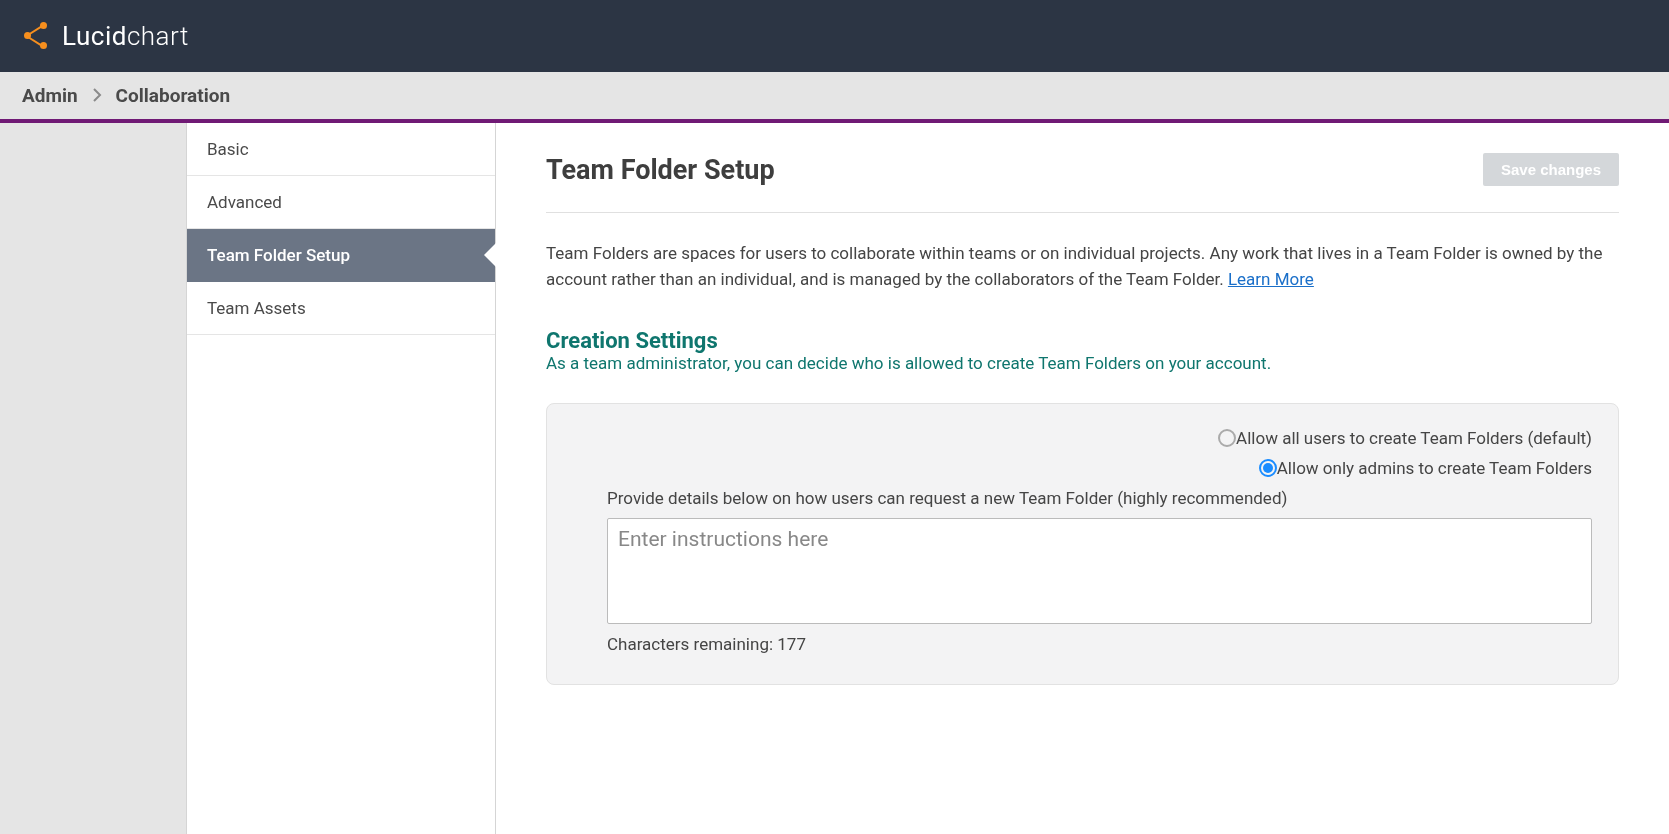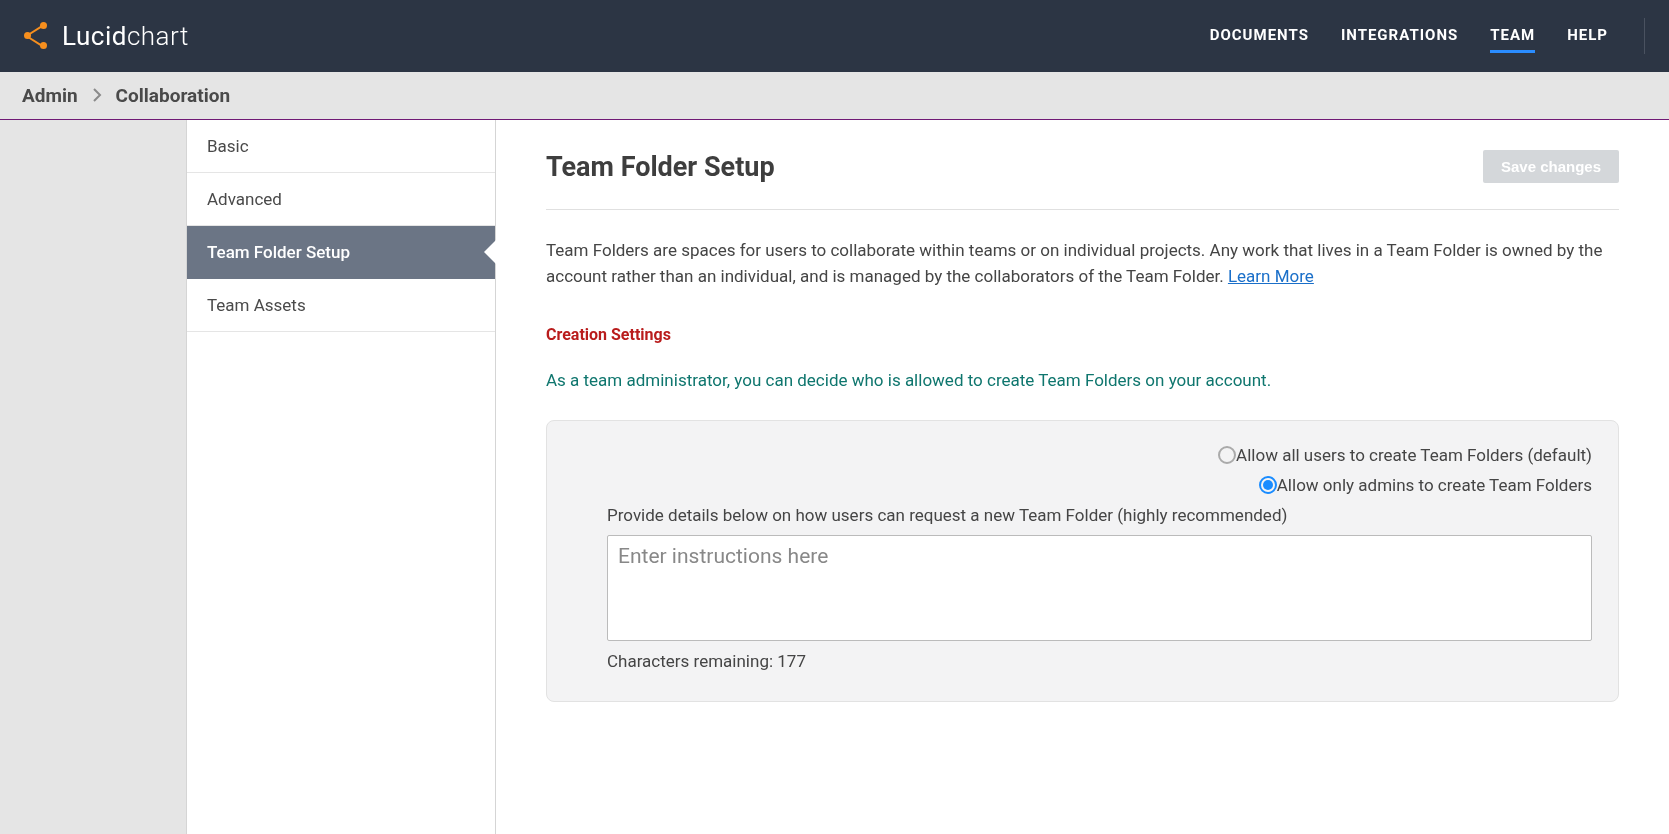--- a/index.html
+++ b/index.html
@@ -42,21 +42,21 @@
   font-size: 15px;
   padding: 6px 0;
   cursor: pointer;
   border-bottom: 3px solid transparent;
 }
 .nav-item.active { border-bottom-color: #2a8cff; }
 .nav-divider { width: 1px; height: 36px; background: #4a5260; margin-left: 4px; }
 
 .breadcrumb-bar {
   background: #e5e5e5;
-  border-bottom: 1px solid #701a75;
+  border-bottom: 4px solid #701a75;
   padding: 12px 22px;
   display: flex;
   align-items: center;
   gap: 14px;
 }
 .breadcrumb-item { font-size: 19px; font-weight: 700; color: #4a4a4a; cursor: pointer; }
 .breadcrumb-sep { color: #8a8a8a; font-size: 18px; }
 
 .layout { display: flex; }
 .sidebar {
@@ -115,21 +115,21 @@
   font-size: 15px;
   font-weight: 600;
   border-radius: 2px;
   cursor: pointer;
   text-align: center;
 }
 
 .desc { font-size: 17px; color: #454545; line-height: 1.5; margin-bottom: 36px; }
 .desc a { color: #1a6fc9; text-decoration: underline; cursor: pointer; }
 
-.section-title { font-size: 16px; font-weight: 700; color: #b91c1c; margin-bottom: 26px; }
+.section-title { font-size: 22px; font-weight: 700; color: #0f766e; }
 .section-sub { font-size: 17px; color: #0f766e; margin-bottom: 30px; }
 
 .settings-box {
   background: #f3f3f4;
   border: 1px solid #e2e2e2;
   border-radius: 8px;
   padding: 24px 26px 30px 26px;
 }
 .radio-row {
   display: flex;
@@ -180,27 +180,20 @@
 <div class="topbar">
   <div class="logo">
     <span class="logo-icon">
       <span class="logo-line l1"></span>
       <span class="logo-line l2"></span>
       <span class="logo-dot d1"></span>
       <span class="logo-dot d2"></span>
       <span class="logo-dot d3"></span>
     </span>
     <span class="logo-text"><span class="bold">Lucid</span><span class="thin">chart</span></span>
-  </div>
-  <div class="nav">
-    <span class="nav-item">DOCUMENTS</span>
-    <span class="nav-item">INTEGRATIONS</span>
-    <span class="nav-item active">TEAM</span>
-    <span class="nav-item">HELP</span>
-    <span class="nav-divider"></span>
   </div>
 </div>
 
 <div class="breadcrumb-bar">
   <span class="breadcrumb-item">Admin</span>
   <span class="breadcrumb-sep">
     <svg width="10" height="14" viewBox="0 0 10 14">
         <path d="M2 1 L8 7 L2 13" stroke="#8a8a8a" stroke-width="2" fill="none"></path>
       </svg>
   </span>

